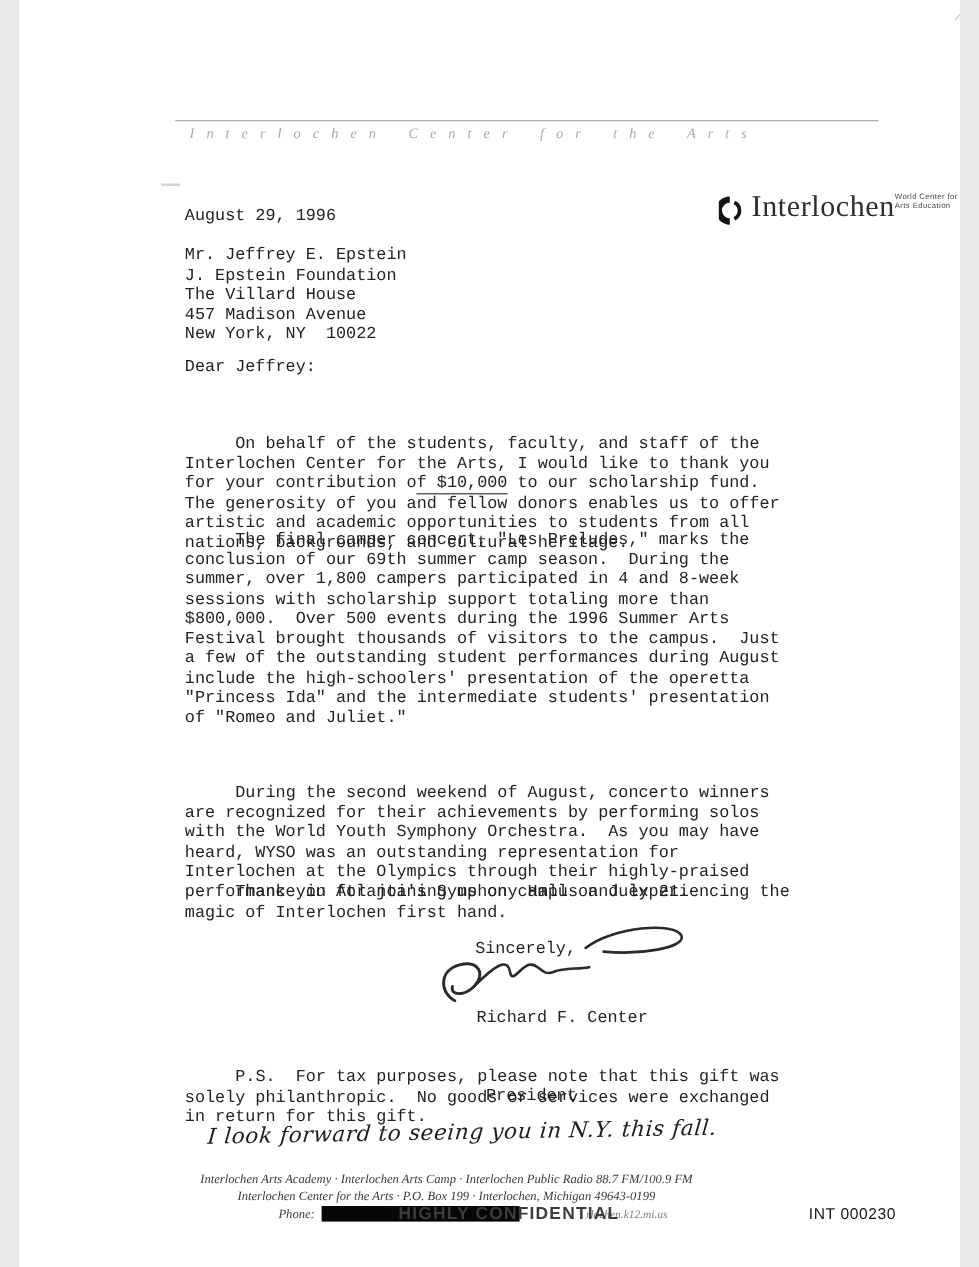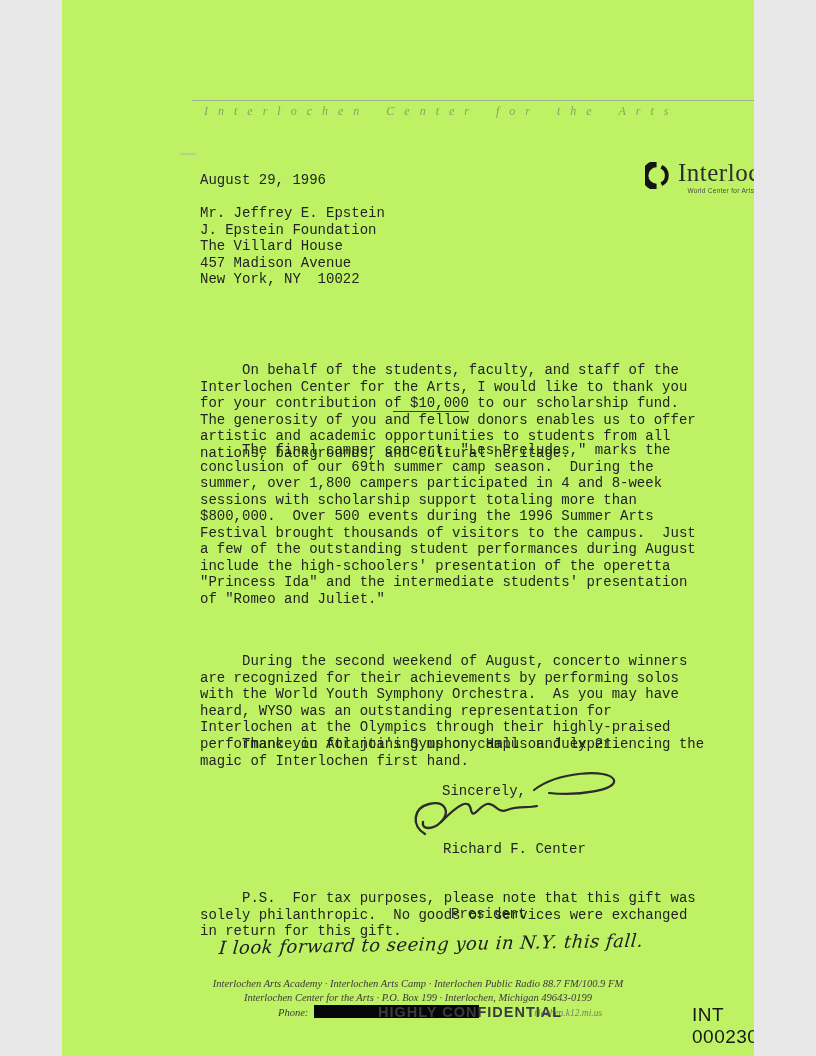--- a/index.html
+++ b/index.html
@@ -1,20 +1,20 @@
 <!DOCTYPE html>
 <html><head>
 <meta charset="utf-8">
 <style>
   html,body{margin:0;padding:0;background:#e8e8e8;}
   .page{
     position:relative;
-    width:692px;height:1056px;
+    width:784px;height:1056px;
     margin:0 auto;
-    background:#bef264;
+    background:#ffffff;
     overflow:hidden;
     font-family:"Liberation Mono","DejaVu Sans Mono",monospace;
     color:#232323;
   }
   
   .header-rule{
     position:absolute;left:130px;top:100px;width:586px;height:0;
     border-top:1.5px solid #9a9a9a;opacity:.8;
   }
   .header-strip-text{
@@ -22,21 +22,21 @@
     font-family:"Liberation Serif","DejaVu Serif",serif;
     font-style:italic;font-size:12px;letter-spacing:10px;word-spacing:4px;
     color:rgba(95,95,100,.55);filter:blur(.5px);
   }
   .artifact-dash{position:absolute;left:118px;top:153px;width:16px;height:2px;background:#b5b5b5;opacity:.6;border-radius:1px;}
   .artifact-corner{position:absolute;left:778px;top:3px;opacity:.45;}
 
   
   .logo{position:absolute;left:583px;top:160px;display:flex;align-items:flex-start;gap:6px;}
   .logo-icon{width:27px;height:27px;margin-top:2px;}
-  .logo-textcol{display:flex;flex-direction:column;align-items:center;}
+  .logo-textcol{display:flex;flex-direction:row;align-items:flex-start;}
   .logo-wordmark{
     font-family:"Liberation Serif","DejaVu Serif",serif;
     font-size:25px;line-height:26px;color:#2e2e2e;letter-spacing:.5px;
   }
   .logo-tagline{
     font-family:"Liberation Sans","DejaVu Sans",sans-serif;
     font-size:6.5px;color:#4a4a4a;letter-spacing:.3px;margin-top:1px;
   }
 
   
@@ -76,23 +76,23 @@
     display:inline-block;width:165px;height:13px;background:#070707;
     vertical-align:text-bottom;margin-left:6px;
   }
   .website-tail{margin-left:55px;color:#7a7a7a;font-size:9.5px;margin-top:18px;}
   .stamp{
     position:absolute;left:240px;top:0px;
     font-family:"Liberation Sans","DejaVu Sans",sans-serif;font-style:normal;
     font-size:14.5px;font-weight:700;letter-spacing:1px;color:#3c3c3c;white-space:nowrap;
   }
   .bates{
-    position:absolute;left:630px;top:1004px;
+    position:absolute;left:658px;top:1004px;
     font-family:"Liberation Sans","DejaVu Sans",sans-serif;
-    font-size:19px;color:#161616;letter-spacing:.5px;
+    font-size:13px;color:#161616;letter-spacing:.5px;
   }
 </style>
 </head>
 <body>
 
 <div class="page">
 
   <div class="header-rule"></div>
   <div class="header-strip-text">Interlochen Center for the Arts</div>
   <div class="artifact-dash"></div>
@@ -110,20 +110,21 @@
       <div class="logo-tagline">World Center for Arts Education</div>
     </div>
   </div>
 
   <div class="tw date">August 29, 1996</div>
   <div class="tw recipient">Mr. Jeffrey E. Epstein
 J. Epstein Foundation
 The Villard House
 457 Madison Avenue
 New York, NY  10022</div>
+  <div class="tw salutation">Dear Jeffrey:</div>
 
   <div class="tw para1"><span>     On behalf of the students, faculty, and staff of the
 Interlochen Center for the Arts, I would like to thank you
 for your contribution o</span><span class="pen-underline">f $10,000</span><span> to our scholarship fund.
 The generosity of you and fellow donors enables us to offer
 artistic and academic opportunities to students from all
 nations, backgrounds, and cultural heritage.</span></div>
 
   <div class="tw para2">     The final camper concert, "Les Preludes," marks the
 conclusion of our 69th summer camp season.  During the

